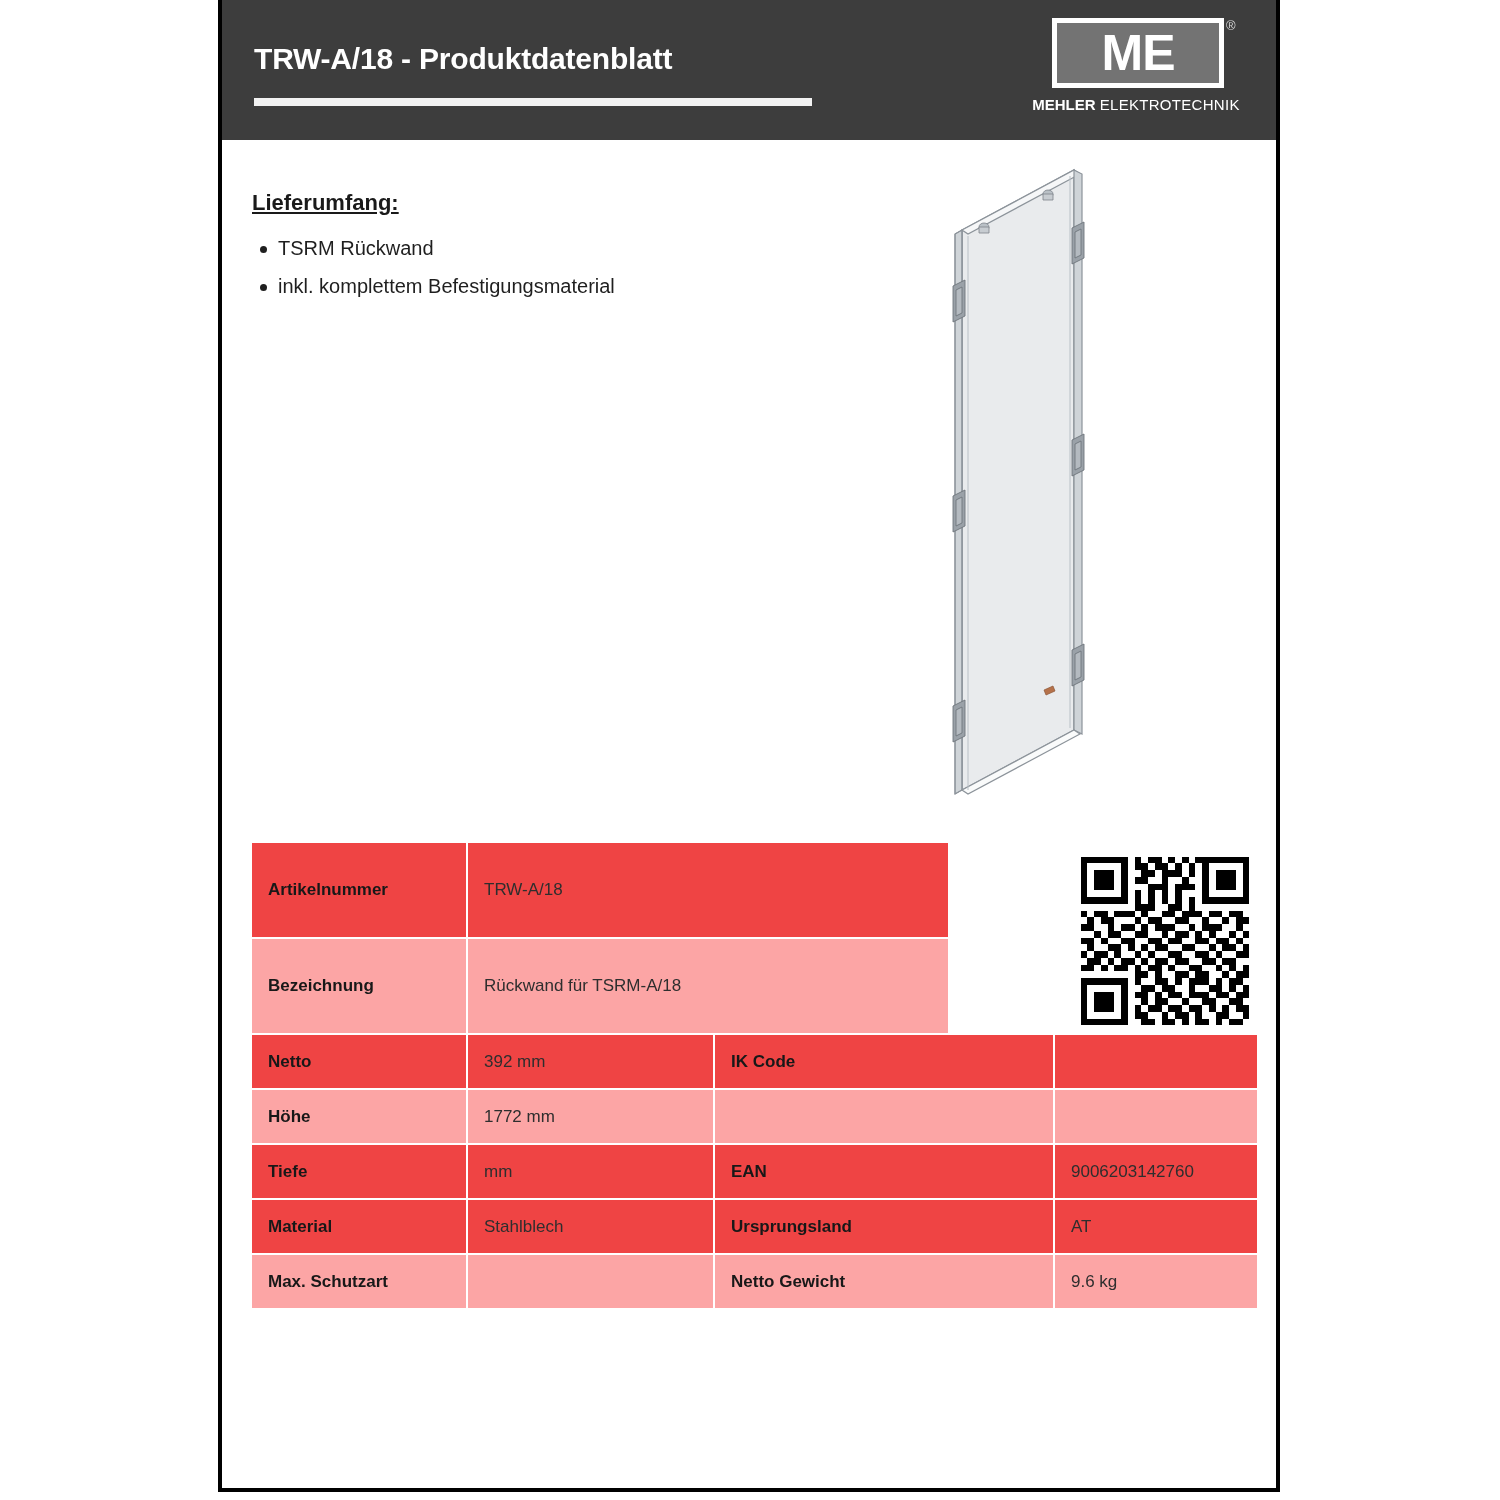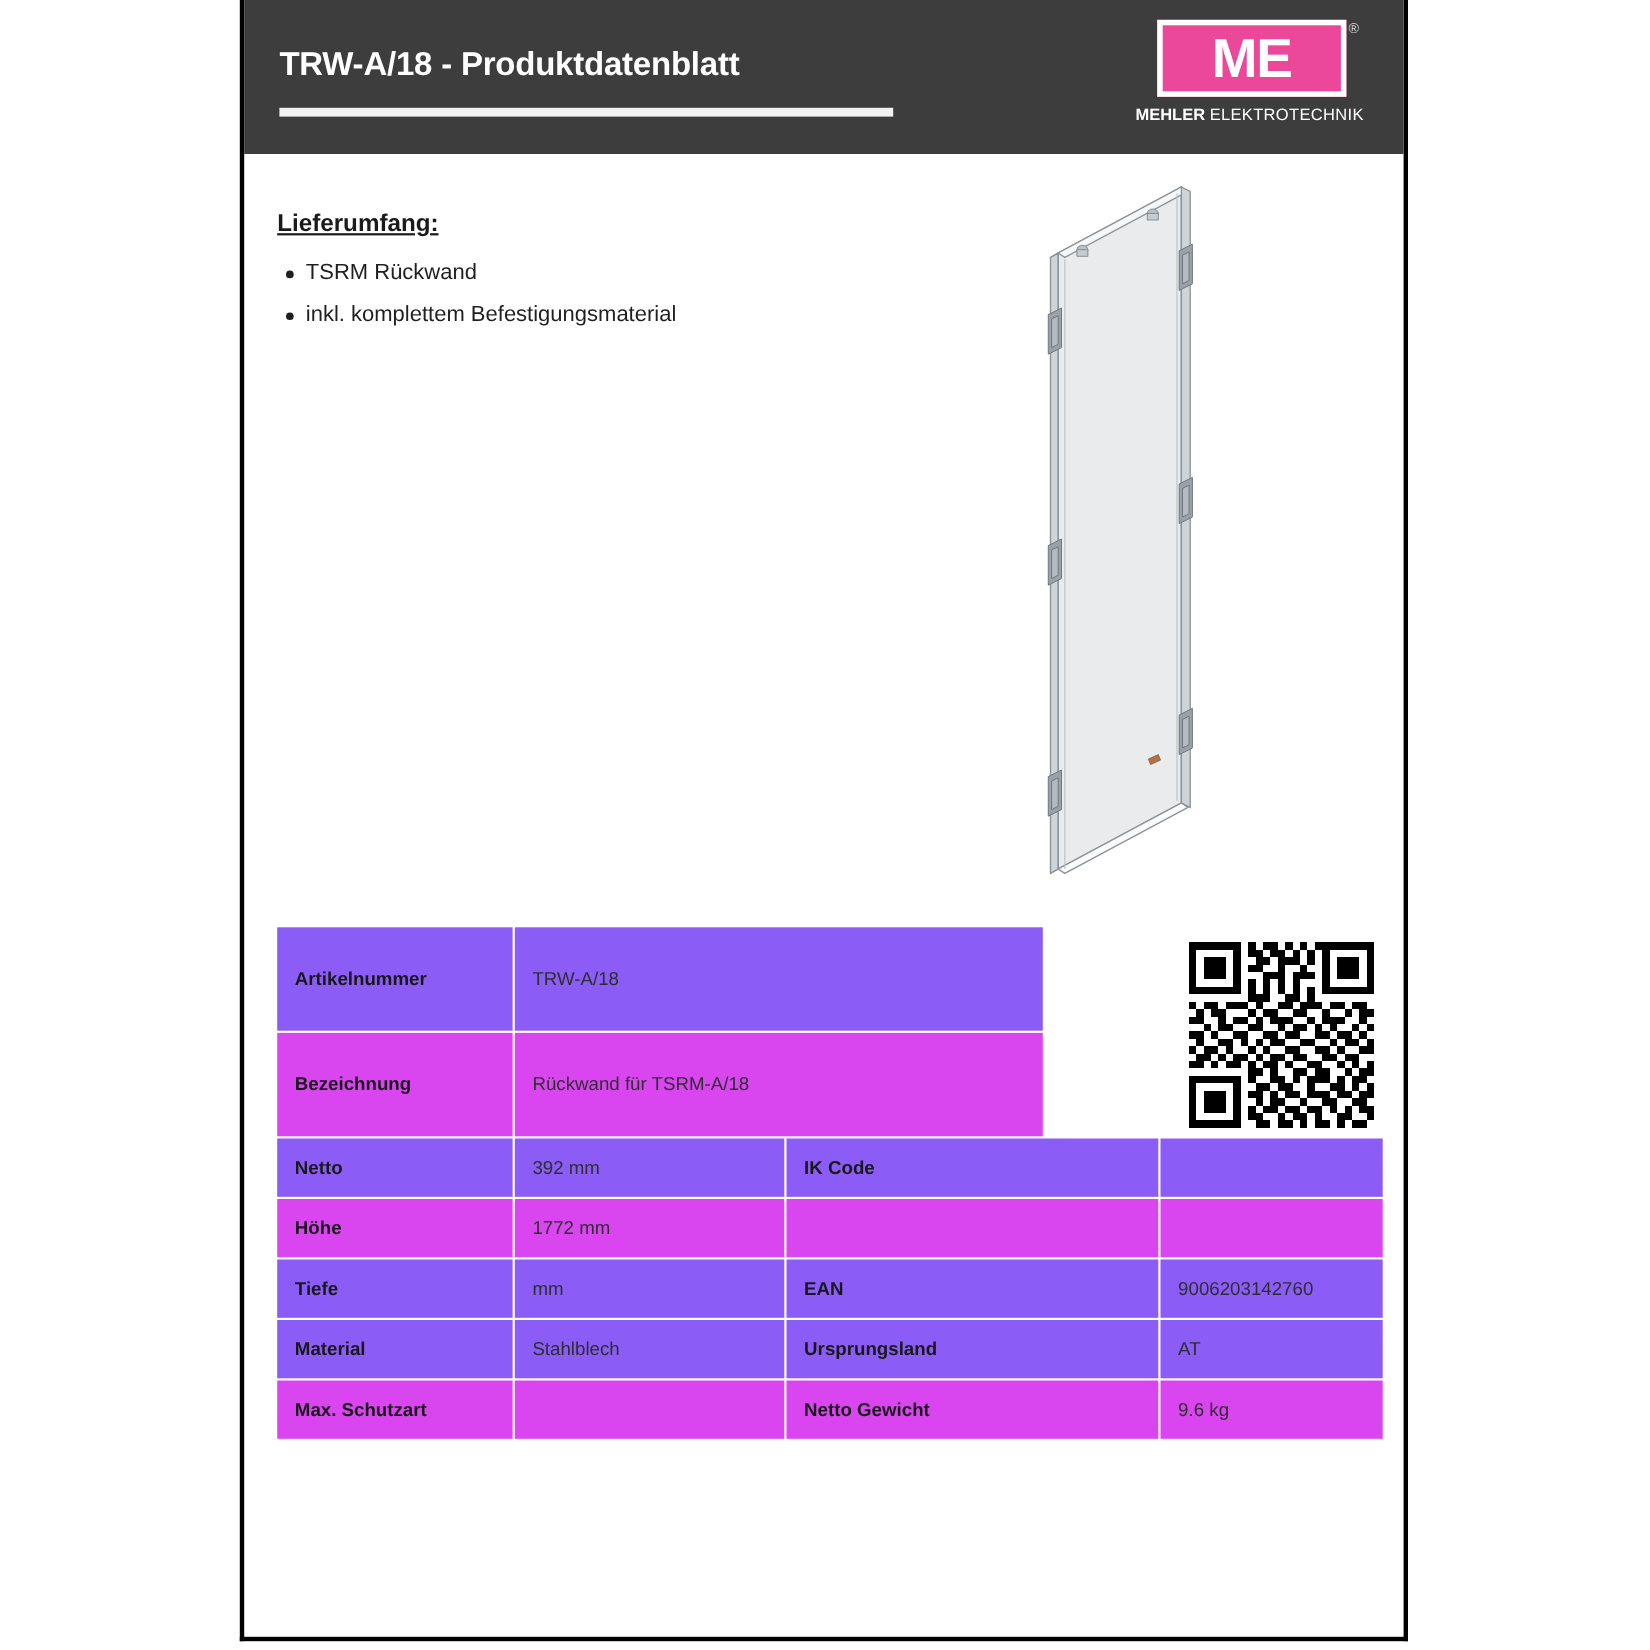--- a/index.html
+++ b/index.html
@@ -66,21 +66,21 @@
     height: 112px;
   }
   #logo-box {
     position: absolute;
     left: 26px;
     top: 6px;
     width: 172px;
     height: 70px;
     border: 5px solid #ffffff;
     box-sizing: border-box;
-    background: #ec4899;
+    background: #737373;
   }
   #logo-mark {
     position: absolute;
     left: 0;
     top: 0;
     width: 100%;
     height: 100%;
     display: flex;
     align-items: center;
     justify-content: center;
@@ -182,22 +182,22 @@
     overflow: hidden;
   }
   .cell.label {
     font-weight: bold;
     color: #181818;
   }
   .cell.value {
     font-weight: normal;
     color: #2e2e2e;
   }
-  .shade .cell { background: #8b5cf6; }
-  .plain .cell { background: #d946ef; }
+  .shade .cell { background: #ef4444; }
+  .plain .cell { background: #fca5a5; }
 
   .c-label1 { width: 214px; flex: none; }
   .c-value1 { width: 245px; flex: none; }
   .c-label2 { width: 338px; flex: none; }
   .c-value2 { width: 202px; flex: none; }
   .c-value-wide { width: 480px; flex: none; }
 
   .row-tall .cell { min-height: 94px; }
 
   

